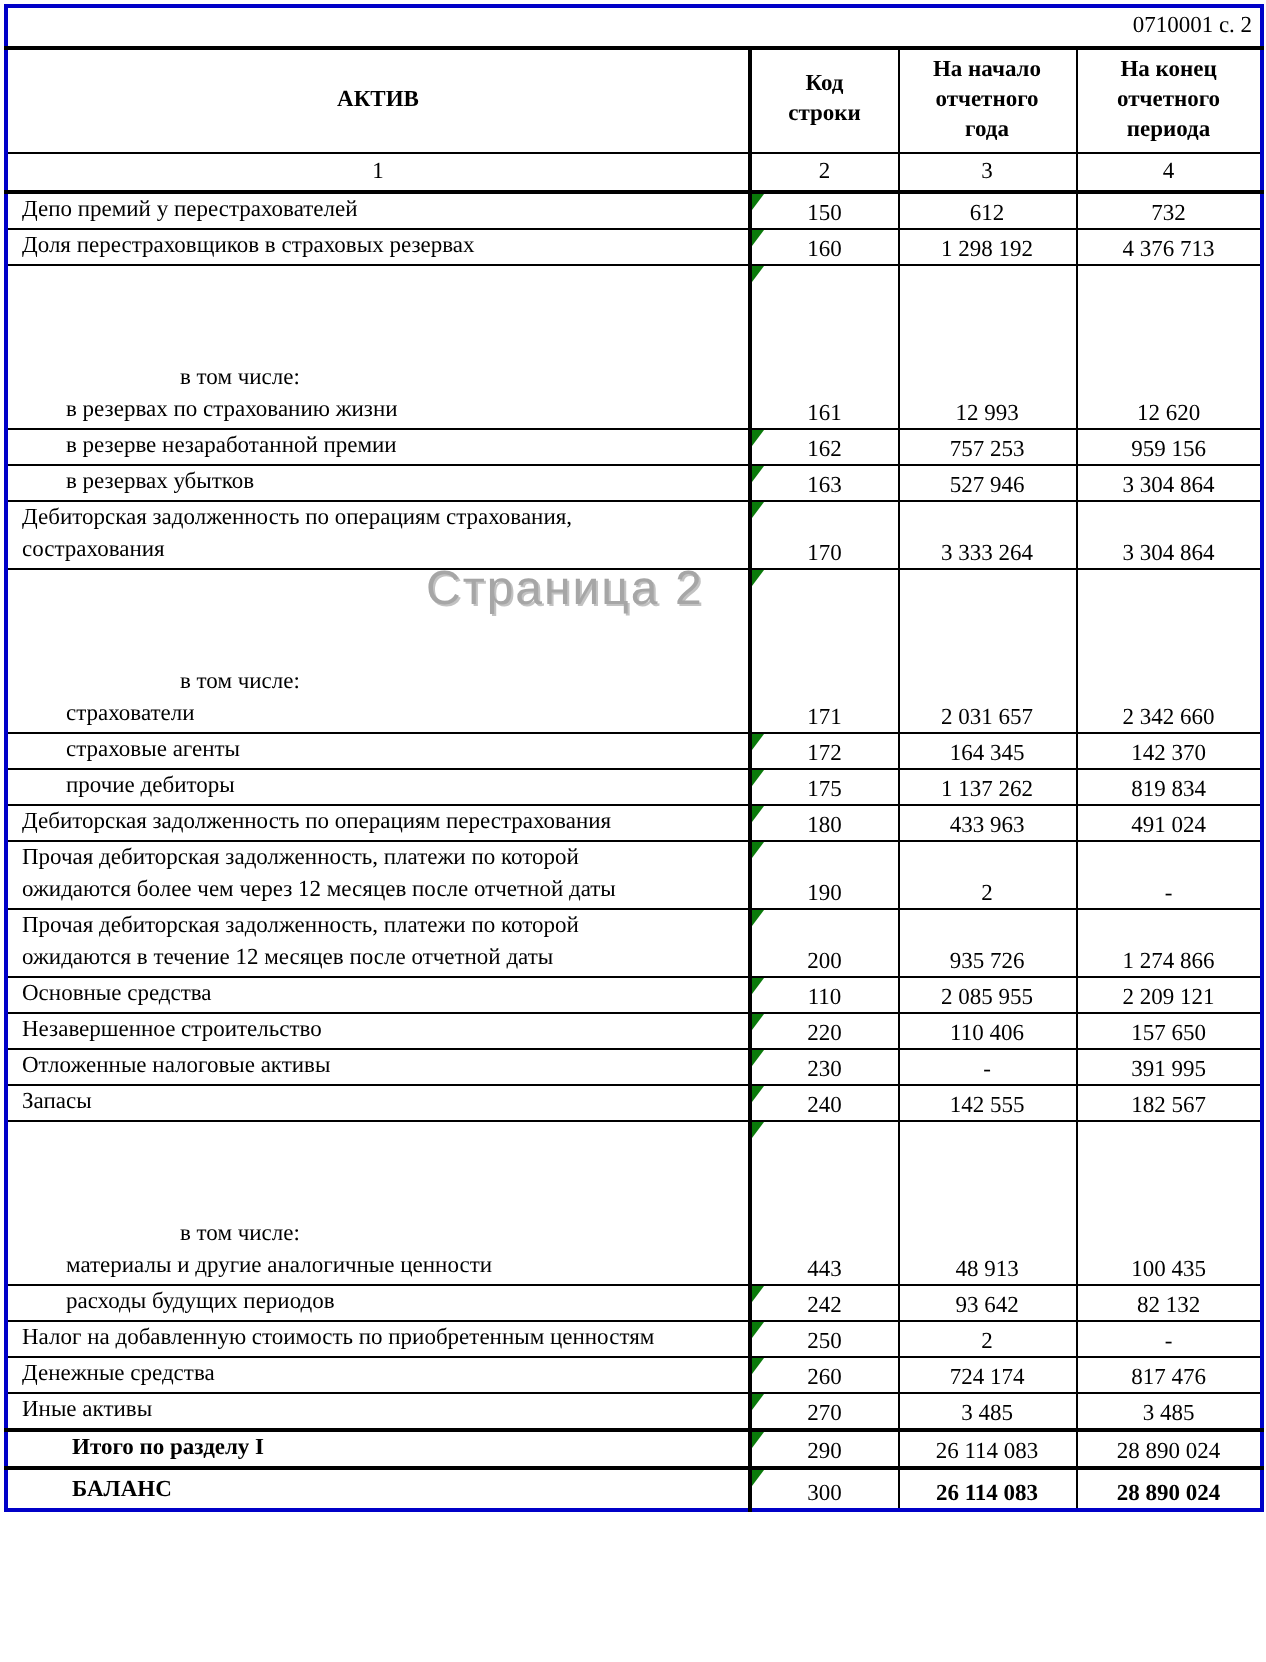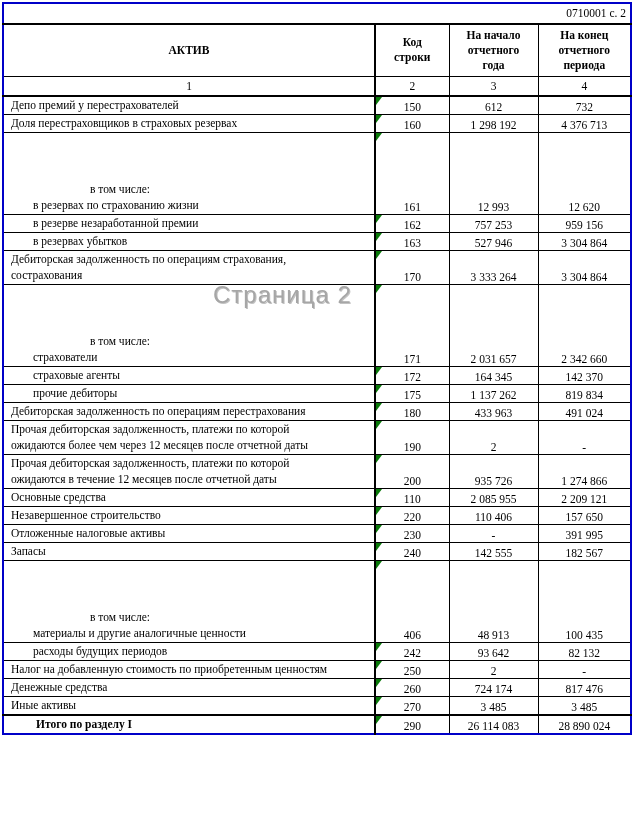--- a/index.html
+++ b/index.html
@@ -325,21 +325,21 @@
     <td class="val">142 555</td>
     <td class="val">182 567</td>
   </tr>
         <tr>
     <td class="lbl">
       <div class="prefix">в том числе:</div>
       <div class="lab i1">материалы и другие аналогичные ценности</div>
     </td>
     <td class="code c2">
       <span class="tri"></span>
-      <span>406</span>
+      <span>443</span>
     </td>
     <td class="val">48 913</td>
     <td class="val">100 435</td>
   </tr>
         <tr>
     <td class="lbl">
 
       <div class="lab i1">расходы будущих периодов</div>
     </td>
     <td class="code c2">
@@ -390,18 +390,30 @@
 
       <div class="lab i2 b">Итого по разделу I</div>
     </td>
     <td class="code c2">
       <span class="tri"></span>
       <span>290</span>
     </td>
     <td class="val">26 114 083</td>
     <td class="val">28 890 024</td>
   </tr>
+        <tr class="thick-top tall">
+    <td class="lbl">
+
+      <div class="lab i2 b">БАЛАНС</div>
+    </td>
+    <td class="code c2">
+      <span class="tri"></span>
+      <span>300</span>
+    </td>
+    <td class="val b">26 114 083</td>
+    <td class="val b">28 890 024</td>
+  </tr>
       </tbody>
   </table>
 
   <div class="watermark">Страница 2</div>
 
 </div>
 
 </body></html>

